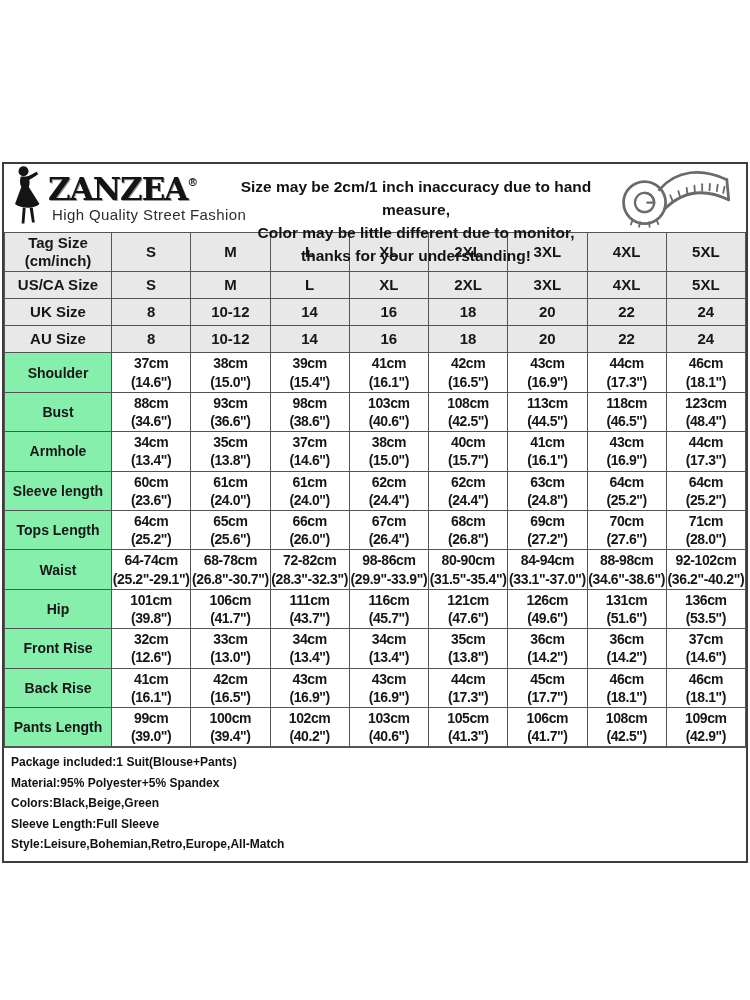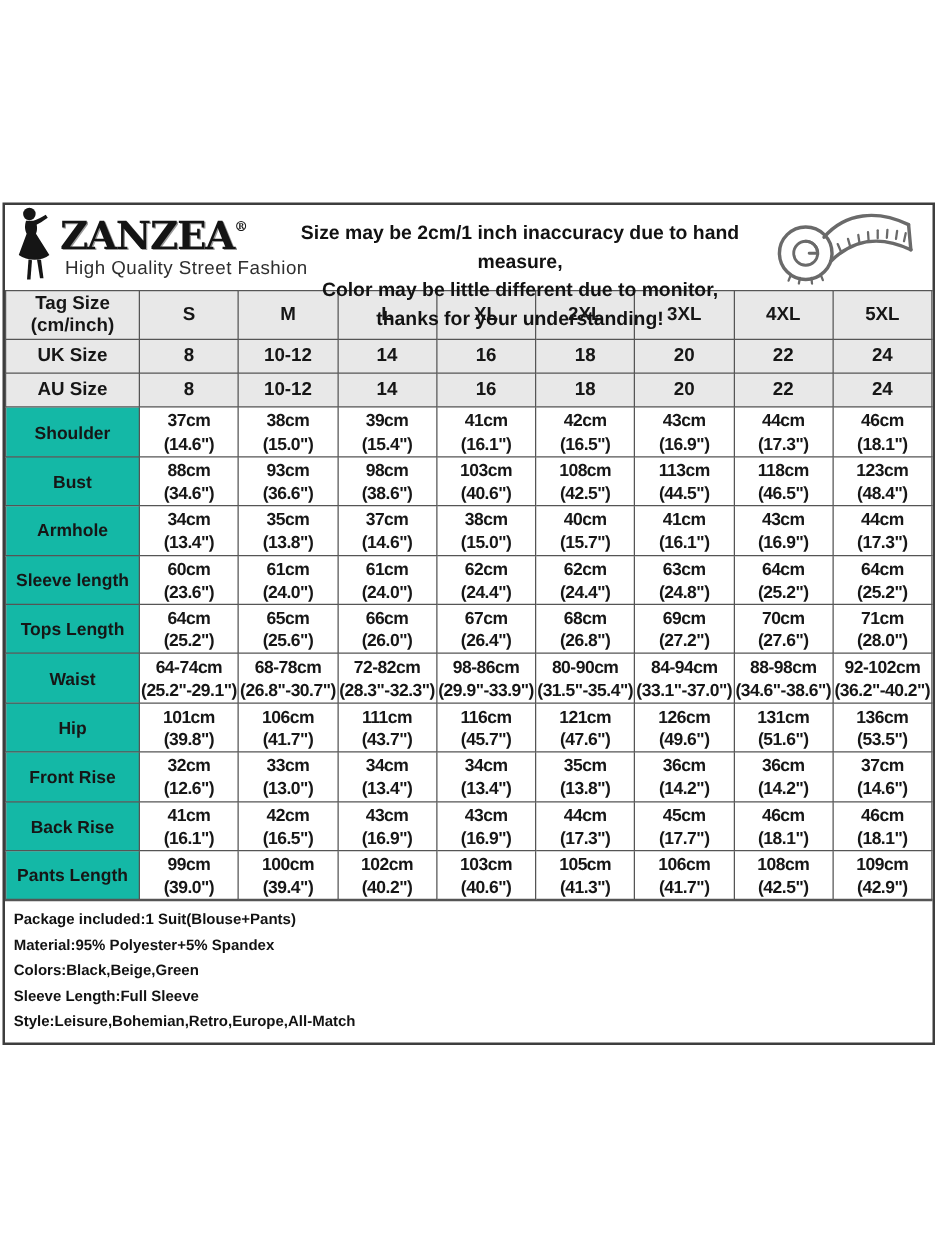--- a/index.html
+++ b/index.html
@@ -65,21 +65,21 @@
   table.size-chart col.c-label { width: 107px; }
   table.size-chart td {
     border: 1px solid #555;
     text-align: center;
     vertical-align: middle;
     font-weight: bold;
     padding: 1px 0;
     background: #fff;
   }
   table.size-chart td.label {
-    background: #14b8a6;
+    background: #86efac;
     font-size: 15px;
     line-height: 17.5px;
   }
   table.size-chart tr.hdr td { background: #e8e8e8; font-size: 15px; height: 27px; }
   table.size-chart tr.val td { font-size: 14px; letter-spacing: -0.4px; }
   table.size-chart tr.val td.label { letter-spacing: 0; }
   .cell-line { white-space: nowrap; line-height: 18.2px; }
 
   
   .notes {
@@ -189,20 +189,49 @@
             </td>
             <td>
               <div class="cell-line">4XL</div>
             </td>
             <td>
               <div class="cell-line">5XL</div>
             </td>
           </tr>
           <tr class="hdr">
             <td class="label">
+              <div class="cell-line">US/CA Size</div>
+            </td>
+            <td>
+              <div class="cell-line">S</div>
+            </td>
+            <td>
+              <div class="cell-line">M</div>
+            </td>
+            <td>
+              <div class="cell-line">L</div>
+            </td>
+            <td>
+              <div class="cell-line">XL</div>
+            </td>
+            <td>
+              <div class="cell-line">2XL</div>
+            </td>
+            <td>
+              <div class="cell-line">3XL</div>
+            </td>
+            <td>
+              <div class="cell-line">4XL</div>
+            </td>
+            <td>
+              <div class="cell-line">5XL</div>
+            </td>
+          </tr>
+          <tr class="hdr">
+            <td class="label">
               <div class="cell-line">UK Size</div>
             </td>
             <td>
               <div class="cell-line">8</div>
             </td>
             <td>
               <div class="cell-line">10-12</div>
             </td>
             <td>
               <div class="cell-line">14</div>

